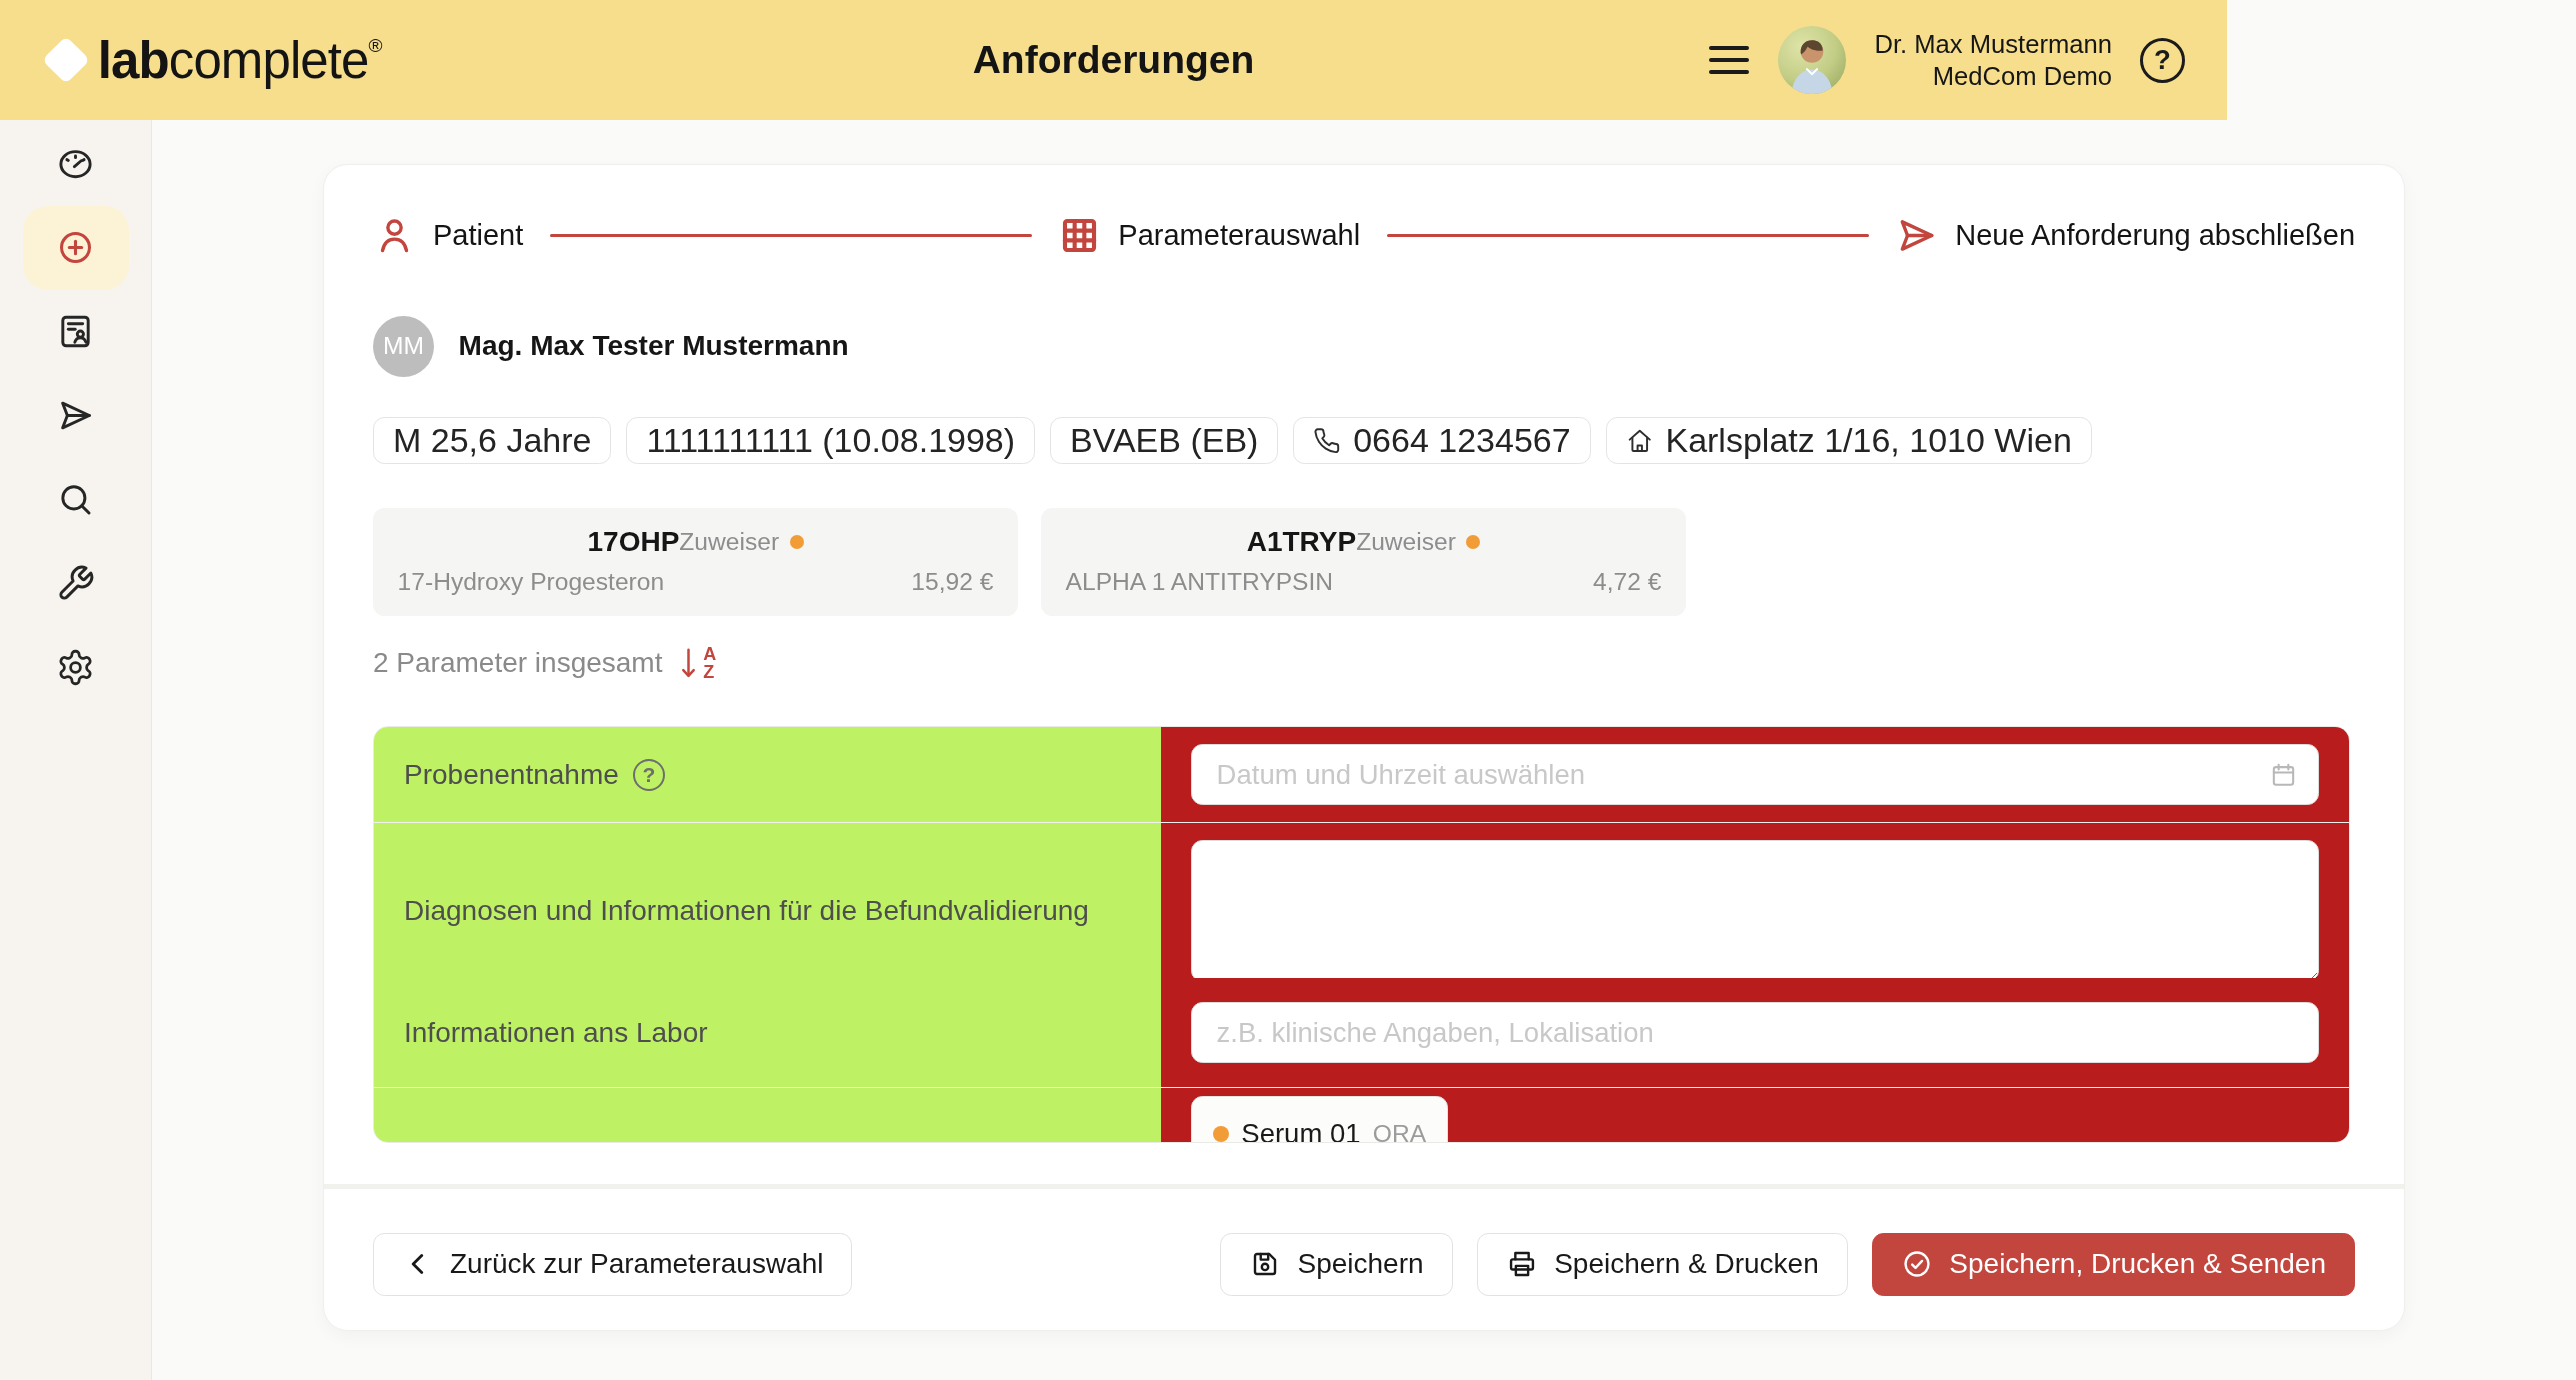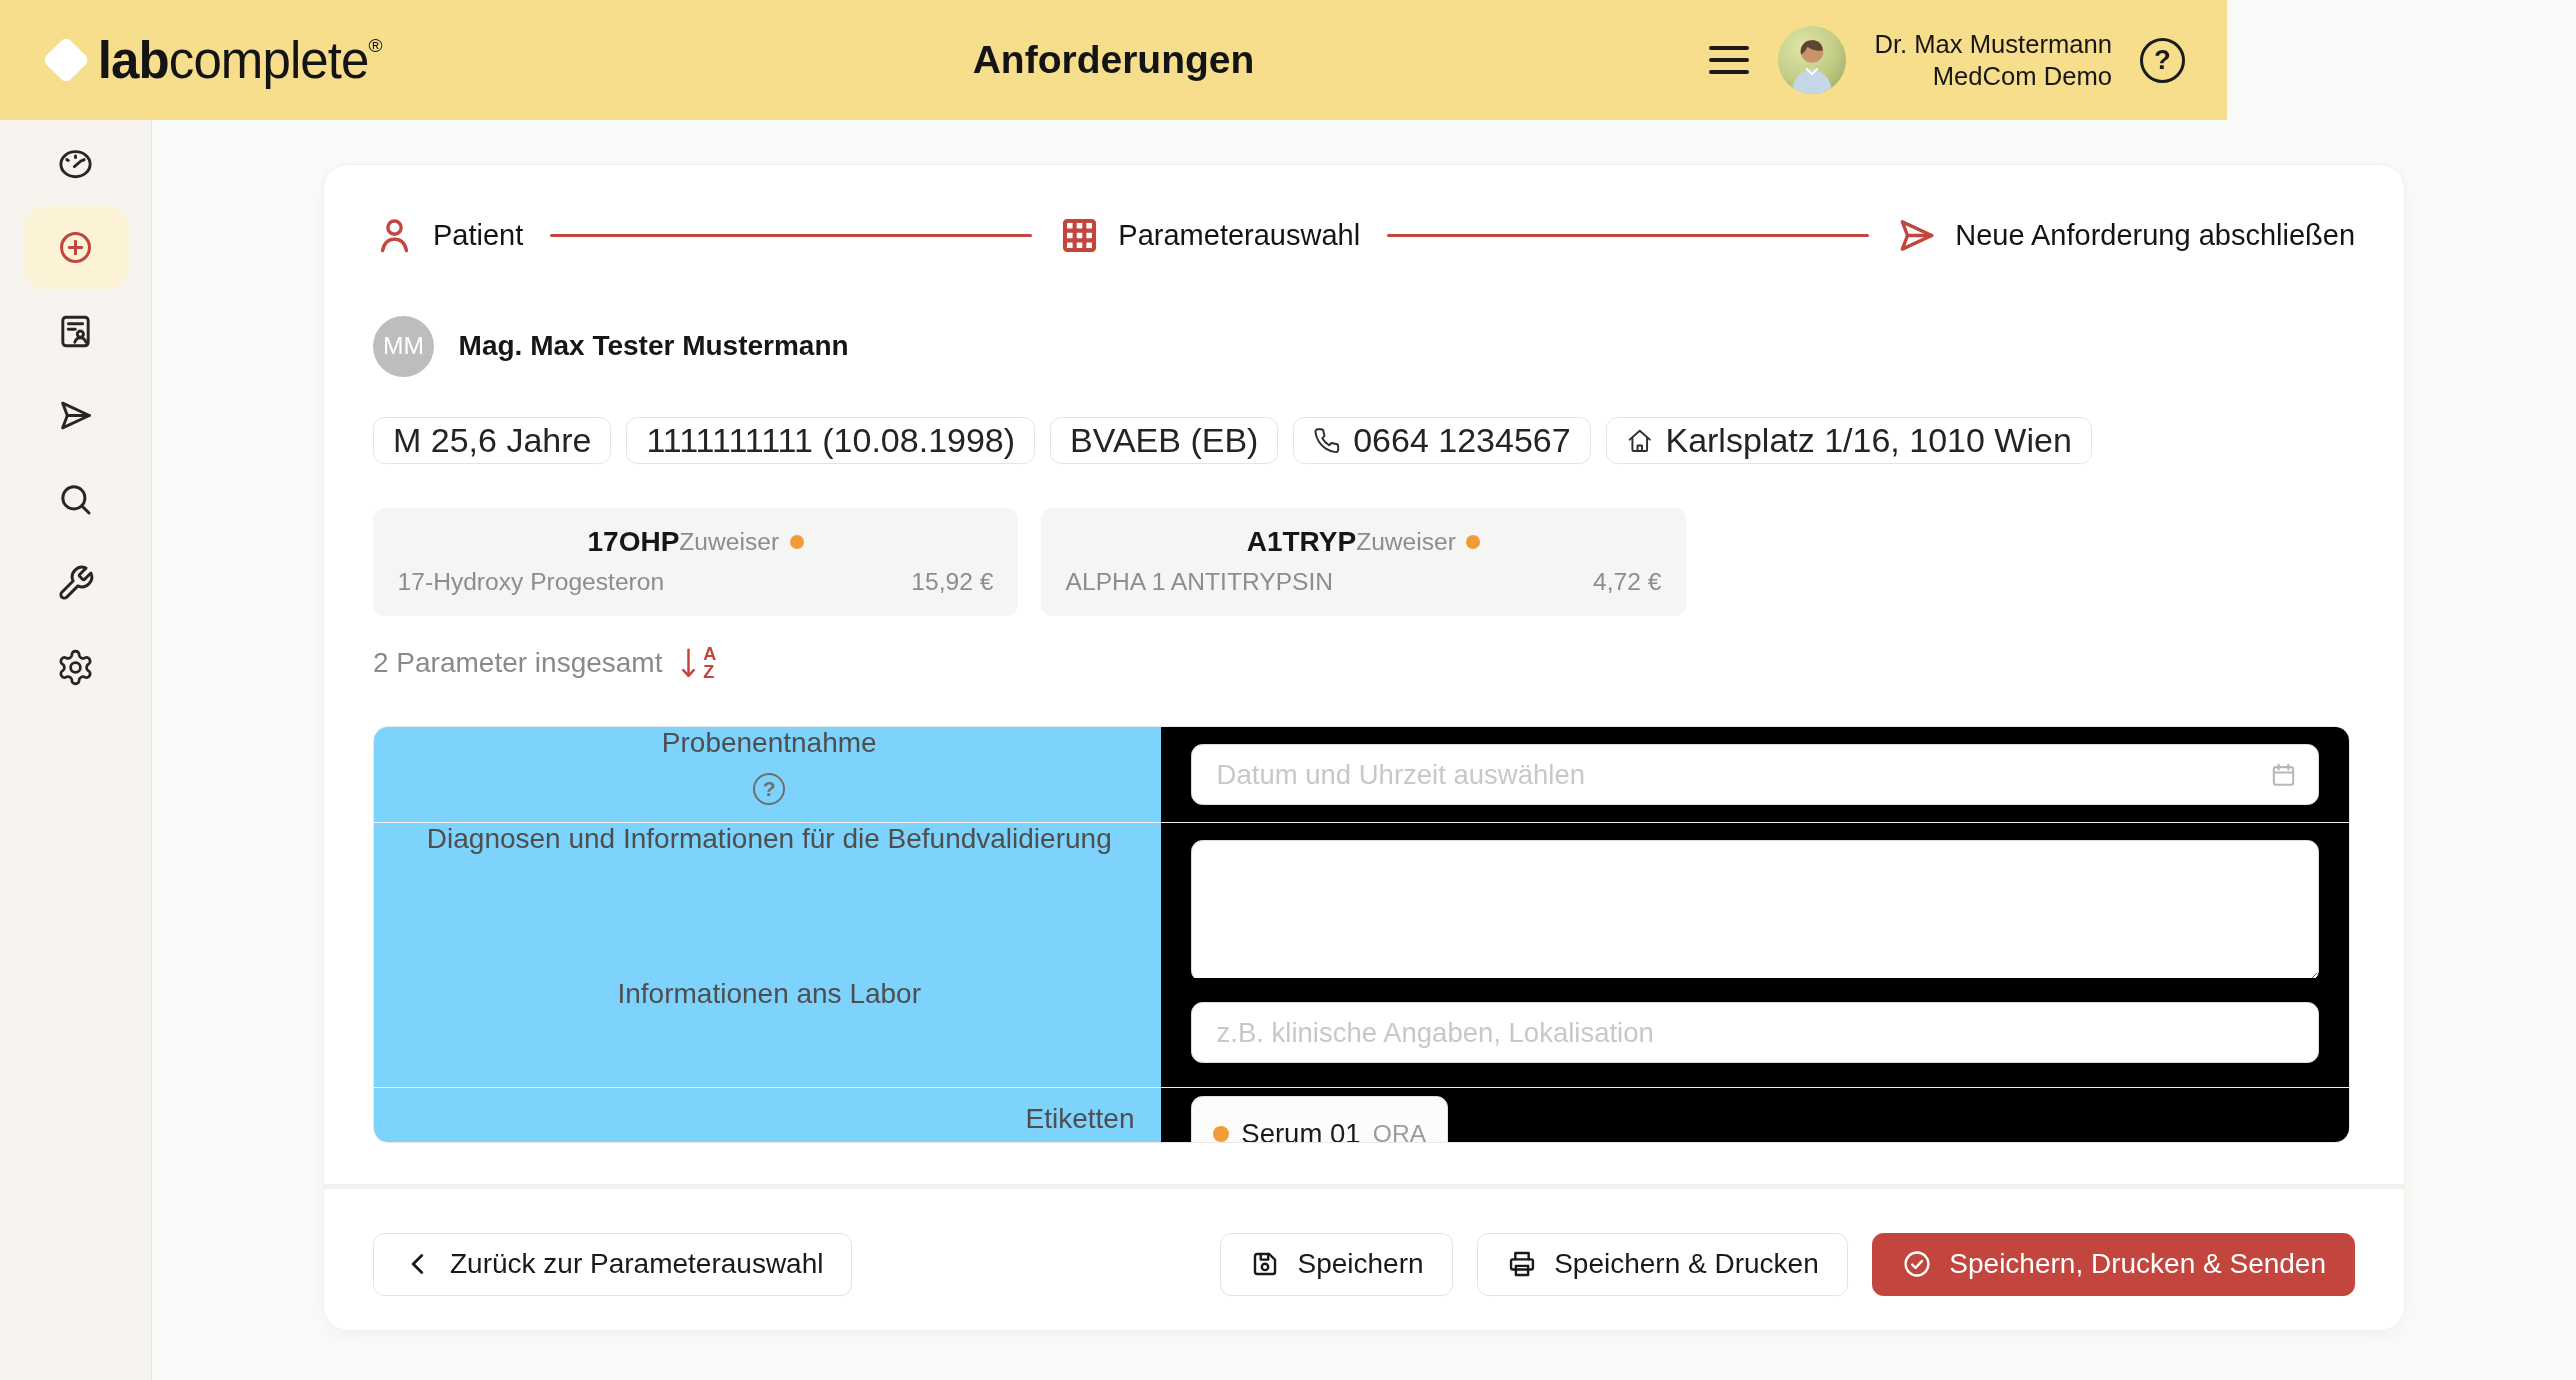--- a/index.html
+++ b/index.html
@@ -106,24 +106,24 @@
   .sort-letters { display: flex; flex-direction: column; line-height: 18px; font-size: 18px; font-weight: 700; color: #C2453E; }
 
   
   .form-table {
     margin-top: 44px; width: 1977px; max-height: 417px; overflow: hidden;
     border: 1.9px solid #E9E9E6; border-radius: 15px;
   }
   .form-row { display: grid; grid-template-columns: 787px 1fr; }
   .form-row + .form-row { border-top: 1.9px solid #F0F0ED; }
   .form-label {
-    background: #7dd3fc; display: flex; align-items: center; gap: 14px;
-    padding-left: 30px; padding-right: 26.5px; font-size: 28px; color: #4E4E4E; flex-direction: column;
-  }
-  .form-field { padding: 17px 30px; display: flex; align-items: center; background: #000000; }
+    background: #bef264; display: flex; align-items: center; gap: 14px;
+    padding-left: 30px; padding-right: 26.5px; font-size: 28px; color: #4E4E4E;
+  }
+  .form-field { padding: 17px 30px; display: flex; align-items: center; background: #b91c1c; }
   .row-sampling { height: 95px; }
   .row-diagnoses { height: 155px; }
   .row-labinfo { height: 110px; }
   .row-labels { height: 106px; }
   .row-labels .form-label { align-items: flex-end; padding-top: 15px; }
   .row-labels .form-field { align-items: flex-start; padding-top: 7.6px; }
 
   .q-circ {
     width: 32px; height: 32px; border: 2.4px solid #6E6E6E; border-radius: 50%;
     display: flex; align-items: center; justify-content: center;

